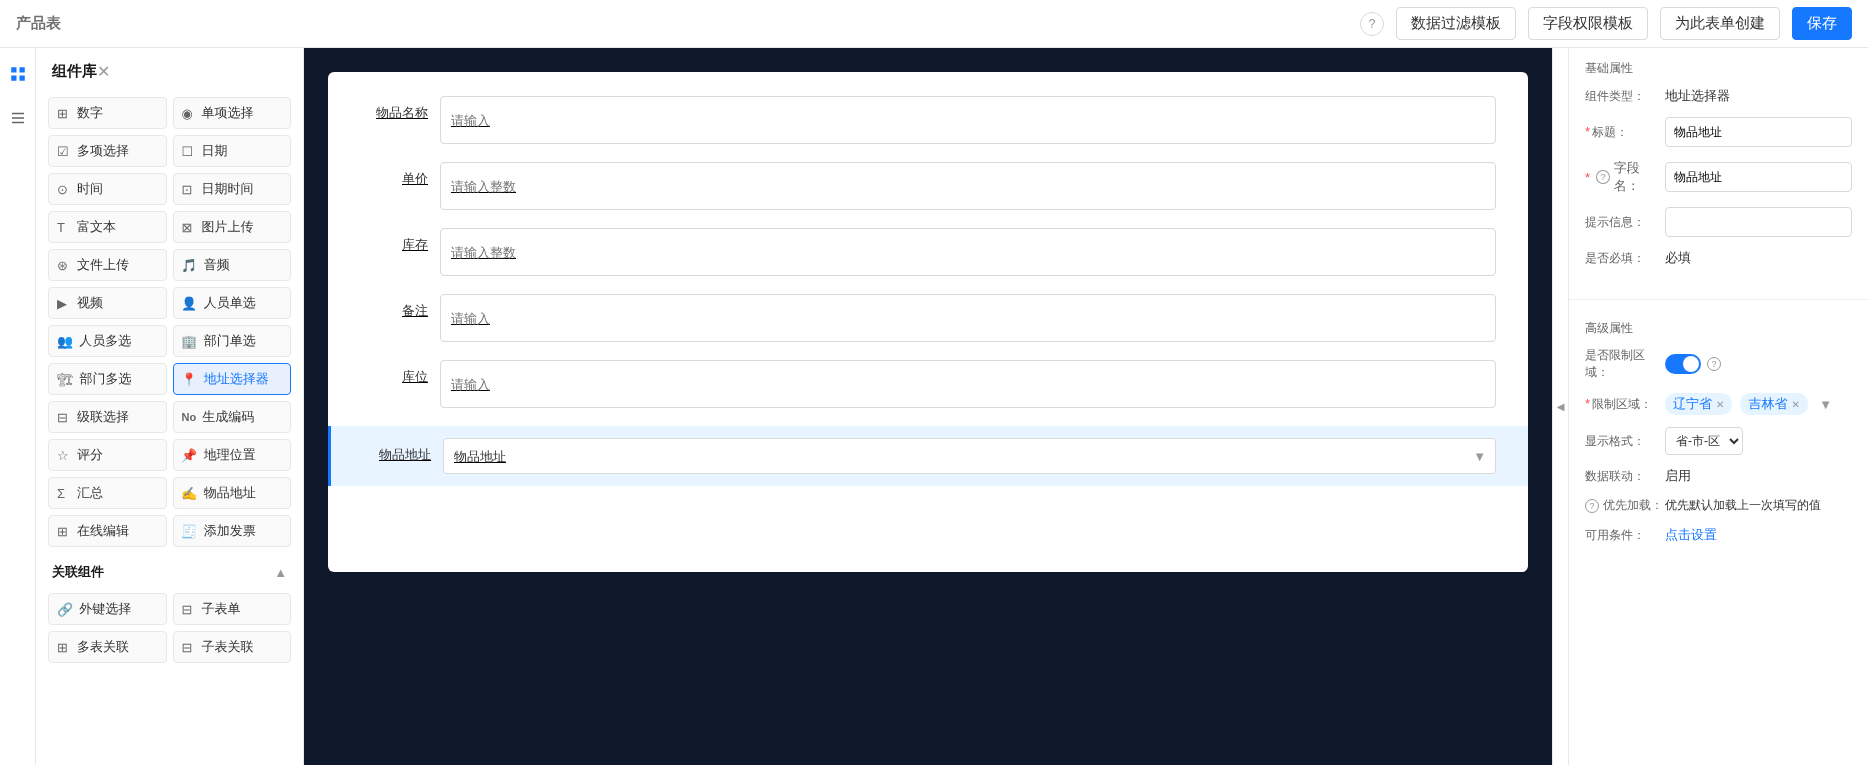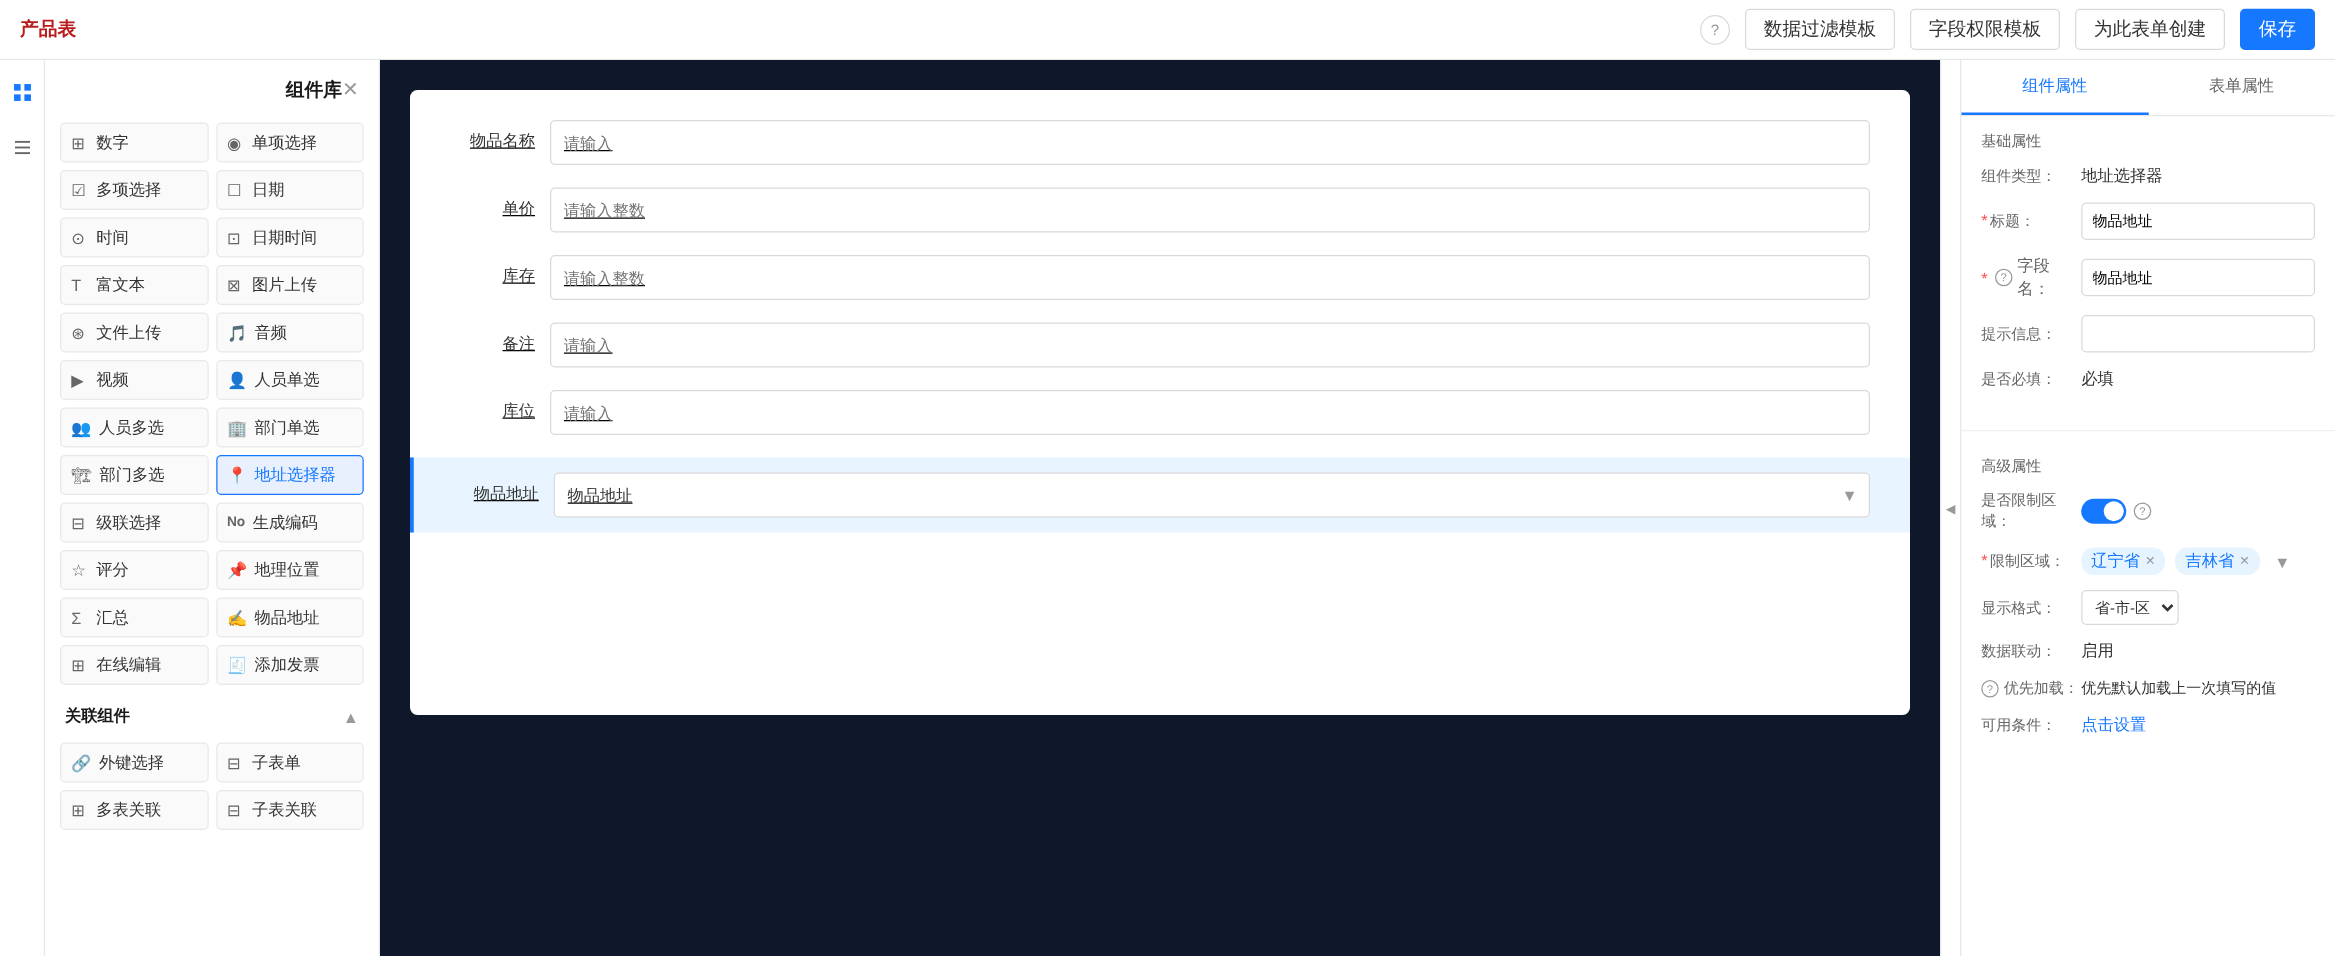--- a/index.html
+++ b/index.html
@@ -9,21 +9,21 @@
     .topbar {
       height: 48px;
       background: #fff;
       border-bottom: 1px solid #e8e8e8;
       display: flex;
       align-items: center;
       padding: 0 16px;
       justify-content: space-between;
       flex-shrink: 0;
     }
-    .topbar-title { font-size: 15px; font-weight: 600; color: #b91c1c; }
+    .topbar-title { font-size: 15px; font-weight: 600; color: #737373; }
     .topbar-actions { display: flex; align-items: center; gap: 12px; }
     .topbar-btn {
       padding: 6px 14px;
       border: 1px solid #d9d9d9;
       background: #fff;
       border-radius: 4px;
       cursor: pointer;
       color: #333;
       font-size: 15px;
     }
@@ -74,21 +74,21 @@
       display: flex; align-items: center; justify-content: center;
       cursor: pointer; color: #666; font-size: 14px;
       border-radius: 4px;
     }
     .sidebar-icon-btn.active { color: #1677ff; }
     .sidebar-icon-btn svg { width: 18px; height: 18px; }
 
     .sidebar-header {
       display: flex;
       align-items: center;
-      justify-content: flex-end;
+      justify-content: flex-start;
       padding: 14px 16px 10px;
     }
     .sidebar-header-title { font-size: 15px; font-weight: 600; color: #1a1a1a; }
     .sidebar-close { cursor: pointer; color: #999; font-size: 16px; }
 
     .component-grid {
       display: grid;
       grid-template-columns: 1fr 1fr;
       gap: 6px;
       padding: 6px 12px;
@@ -140,21 +140,21 @@
       width: 80px;
       text-align: right;
       padding-right: 12px;
       padding-top: 8px;
       color: #333;
       font-size: 13px;
       flex-shrink: 0;
     }
     .form-input {
       flex: 1;
-      height: 36px;
+      height: 48px;
       border: 1px solid #d9d9d9;
       border-radius: 4px;
       padding: 0 10px;
       font-size: 13px;
       color: #999;
       outline: none;
       background: #fff;
     }
     .form-row.highlighted {
       background: #e8f4ff;
@@ -543,24 +543,20 @@
         </div>
       </div>
     </div>
   </div>
 
   <div style="width:16px; background:#fff; border-left:1px solid #e8e8e8; display:flex; align-items:center; justify-content:center; cursor:pointer; flex-shrink:0;">
     <span style="color:#999; font-size:10px;">◀</span>
   </div>
 
   <div class="right-panel">
-    <div class="panel-tabs">
-      <div class="panel-tab active">组件属性</div>
-      <div class="panel-tab">表单属性</div>
-    </div>
 
     <div class="panel-section">
       <div class="panel-section-title">基础属性</div>
 
       <div class="panel-row">
         <span class="panel-row-label">组件类型：</span>
         <span class="panel-row-value">地址选择器</span>
       </div>
 
       <div class="panel-row">

